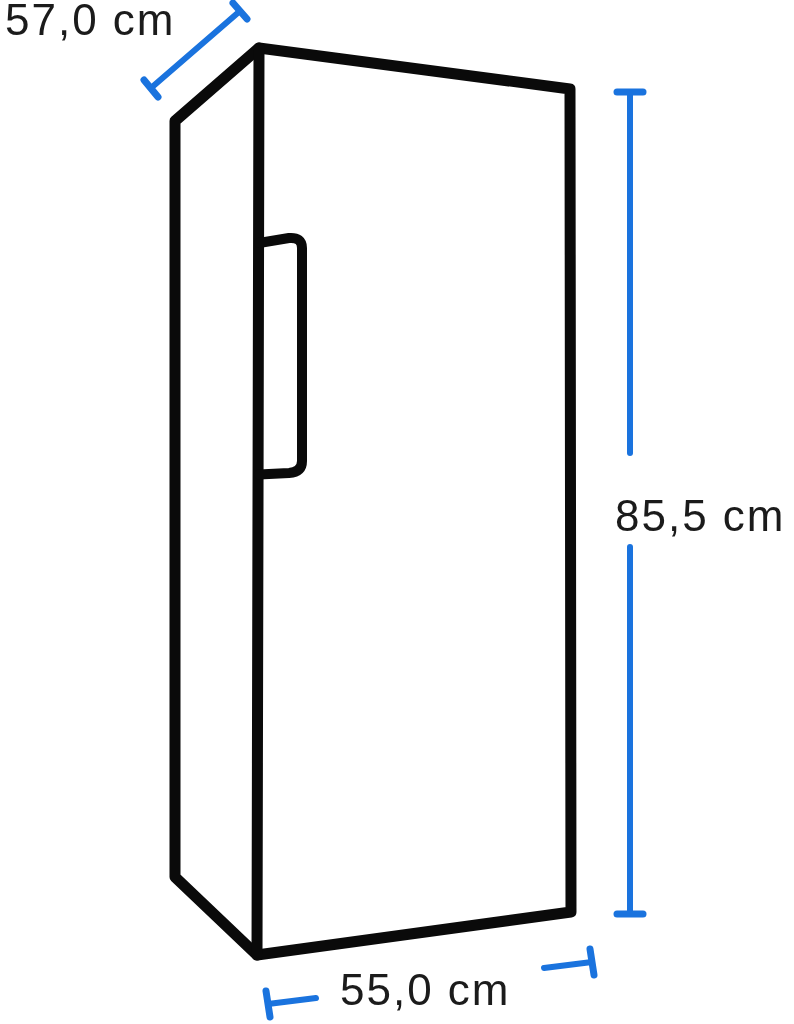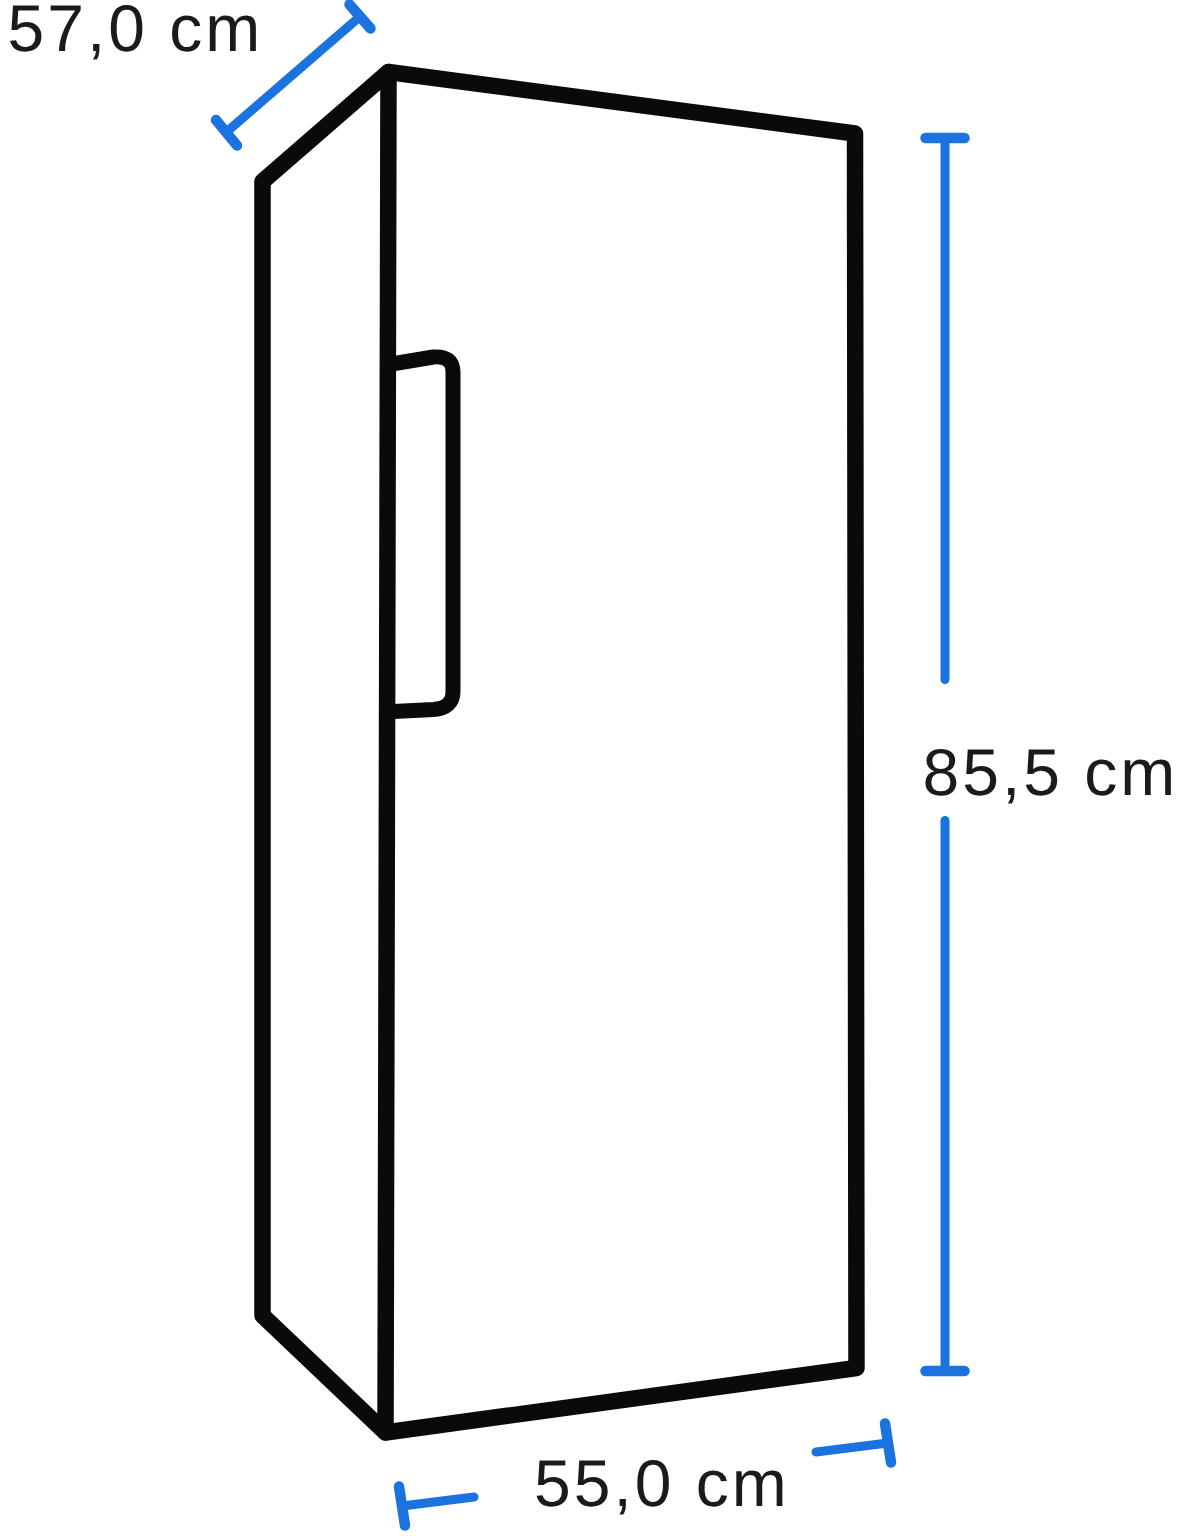--- a/index.html
+++ b/index.html
@@ -29,21 +29,21 @@
     font-size: 44px;
     font-weight: 500;
     letter-spacing: 2px;
     line-height: 1;
     color: #1b1b1b;
     white-space: nowrap;
     user-select: none;
   }
   .dim-label.depth  { left: 5px;   top: -2px;  }
   .dim-label.height { left: 615px; top: 494px; }
-  .dim-label.width  { left: 356px; top: 968px; }
+  .dim-label.width  { left: 340px; top: 968px; }
 </style>
 </head>
 <body>
 
 <div class="canvas">
 
   <svg class="drawing" viewBox="0 0 794 1024" xmlns="http://www.w3.org/2000/svg">
 
     <g stroke="#0a0a0a" fill="none" stroke-linejoin="round" stroke-linecap="round">
       <path d="M175,121 L259,48 L570,89 L571,912 L257,955 L175,877 Z" stroke-width="11"></path>

